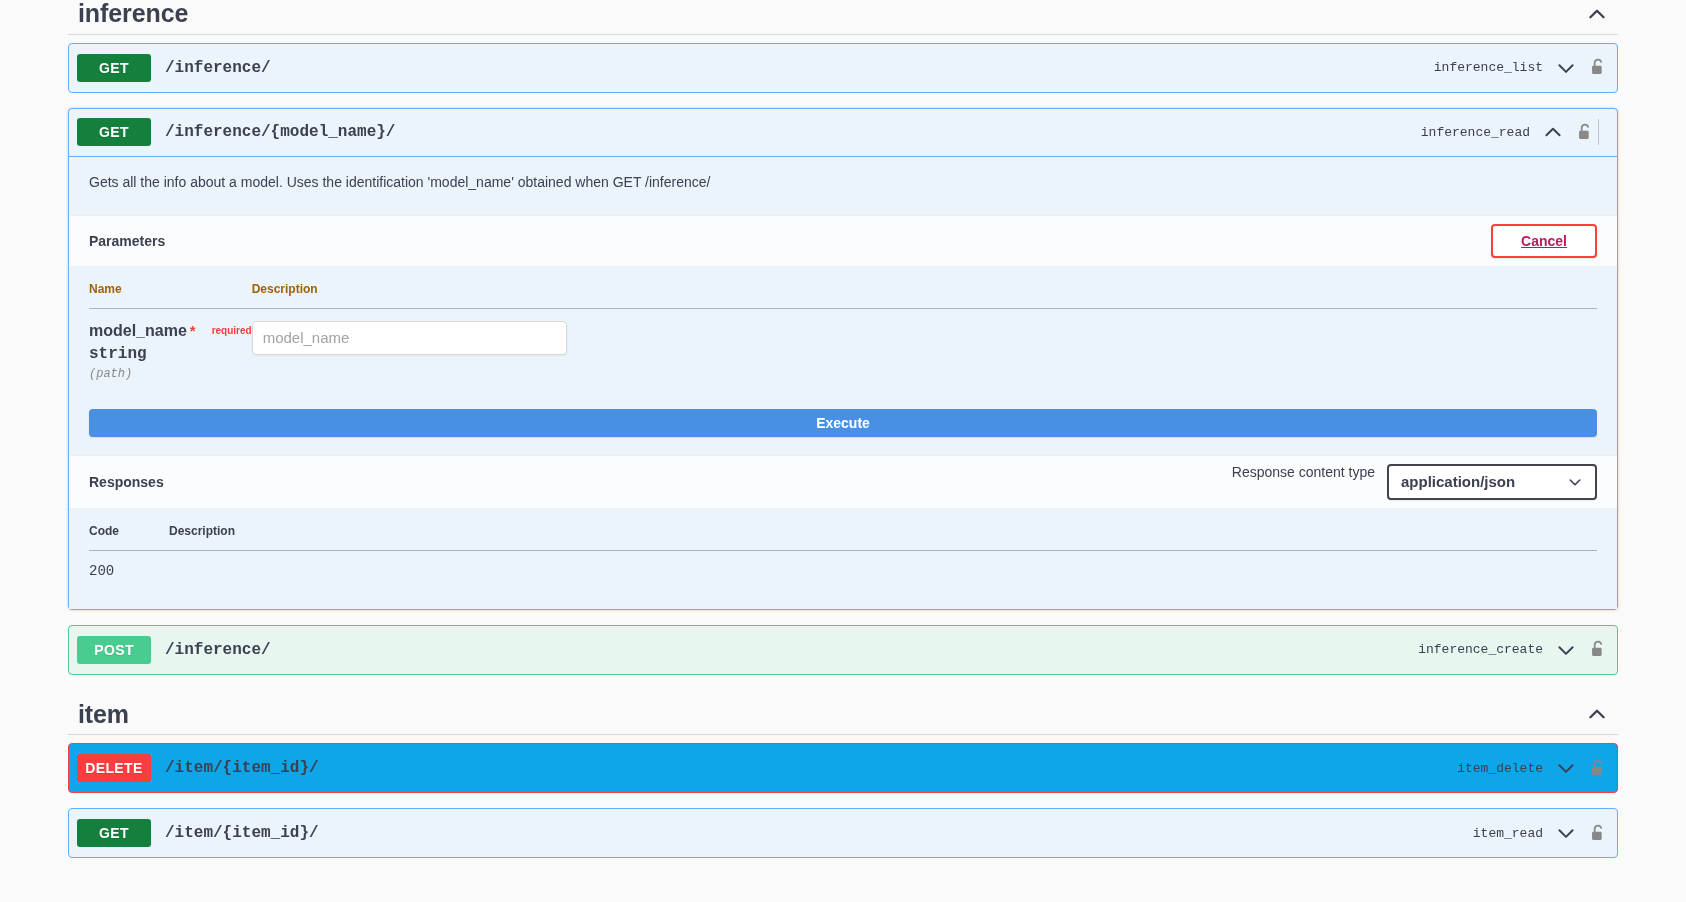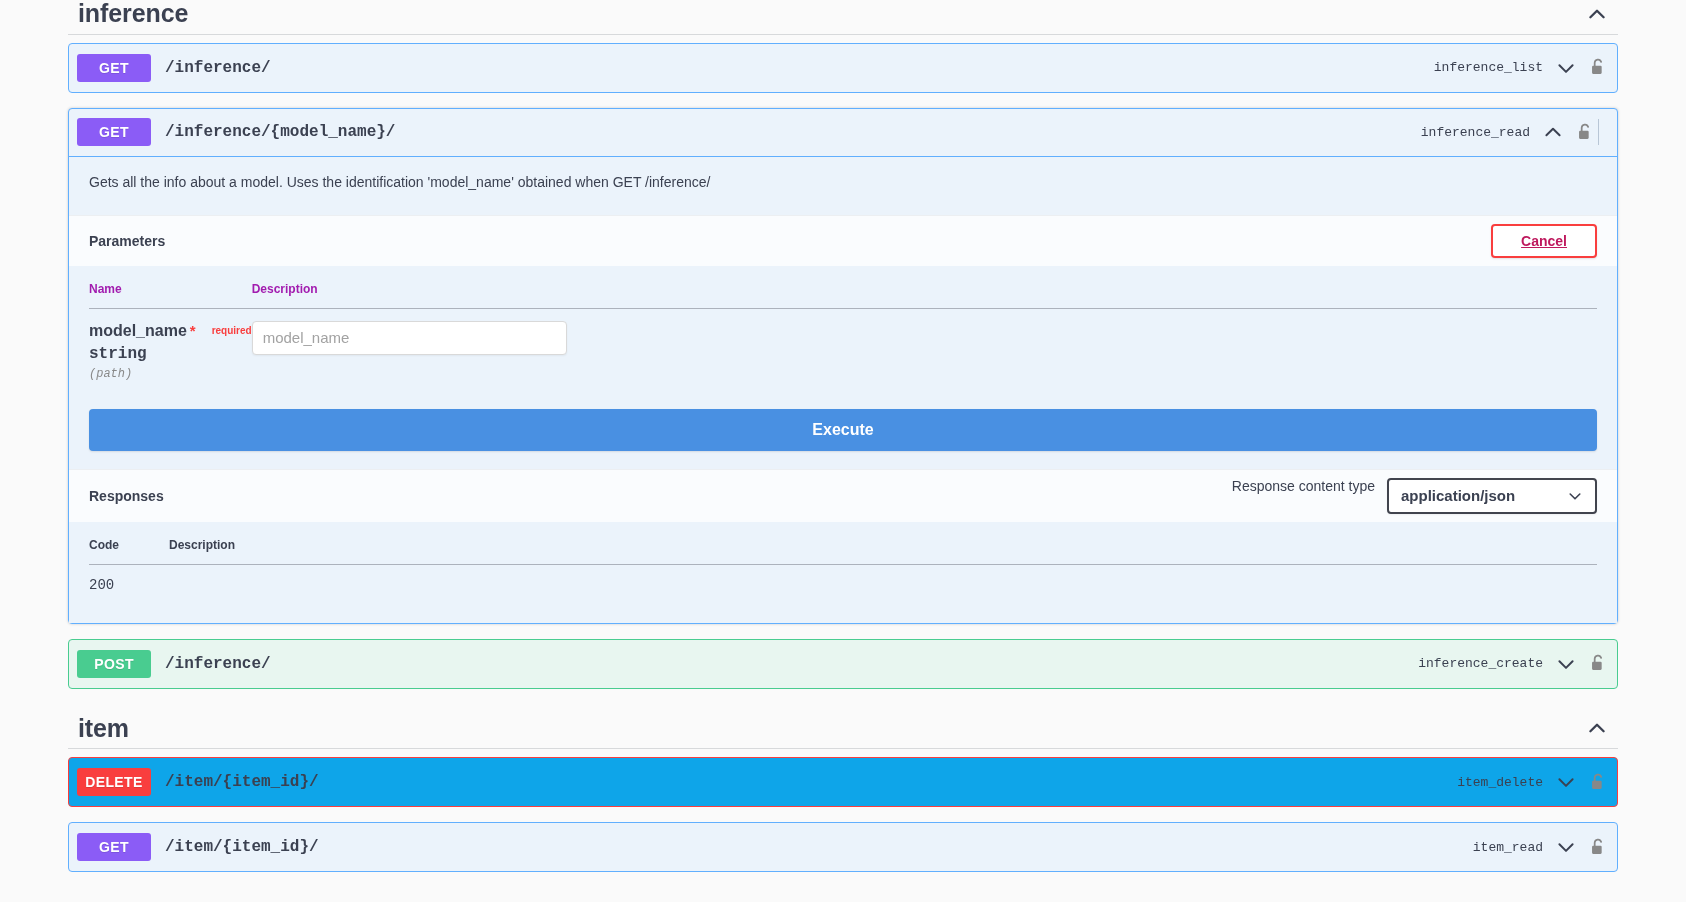--- a/index.html
+++ b/index.html
@@ -65,21 +65,21 @@
     font-family: "Liberation Mono", monospace;
     font-size: 13px;
     color: #3b4151;
     padding-right: 12px;
     white-space: nowrap;
   }
   .op-chev { display:flex; align-items:center; padding-right: 10px; cursor:pointer; }
   .lock-wrap { display:flex; align-items:center; padding-left: 2px; }
 
   
-  .m-get { background: #8b5cf6; }
+  .m-get { background: #15803d; }
   .b-get { border-color: #61affe; background: #ebf3fb; }
   
   .m-post { background: #49cc90; }
   .b-post { border-color: #49cc90; background: #e8f6f0; }
   
   .m-delete { background: #f93e3e; }
   .b-delete { border-color: #f93e3e; background: #0ea5e9; }
 
   
   .opblock.expanded { box-shadow: 0 0 3px rgba(0,0,0,.19); }
@@ -119,21 +119,21 @@
     padding: 7px 28px;
     cursor: pointer;
     box-shadow: 0 1px 2px rgba(0,0,0,.1);
     text-decoration: underline;
   }
 
   .params-wrap { padding: 16px 20px 10px 20px; }
   table.params { width: 100%; border-collapse: collapse; }
   table.params th {
     text-align: left;
-    font-size: 12px; font-weight: bold; color: #a21caf;
+    font-size: 12px; font-weight: bold; color: #a16207;
     padding: 0 0 12px 0;
     border-bottom: 1px solid rgba(59,65,81,.2);
   }
   table.params th.c-name { width: 160px; }
   table.params td {
     padding: 12px 0 10px 0;
     vertical-align: top;
   }
   .pname {
     font-size: 16px; font-weight: bold; color: #3b4151;
@@ -166,23 +166,23 @@
   }
   .pinput::placeholder { color: #a2a2a2; }
 
   .exec-wrap { padding: 8px 20px 18px 20px; }
   .btn-execute {
     display: block; width: 100%;
     background: #4990e2;
     border: 2px solid #4990e2;
     border-radius: 4px;
     color: #fff;
-    font-size: 16px; font-weight: bold;
-    font-family: "Liberation Sans", sans-serif;
-    padding: 10px 0;
+    font-size: 14px; font-weight: bold;
+    font-family: "Liberation Sans", sans-serif;
+    padding: 4px 0;
     cursor: pointer;
     text-align: center;
     box-shadow: 0 1px 2px rgba(0,0,0,.1);
   }
 
   .resp-ct-label { font-size: 14px; color: #3b4151; padding-right: 12px; }
   .ct-select-wrap { display: flex; }
   .ct-select {
     position: relative;
     min-width: 210px;

